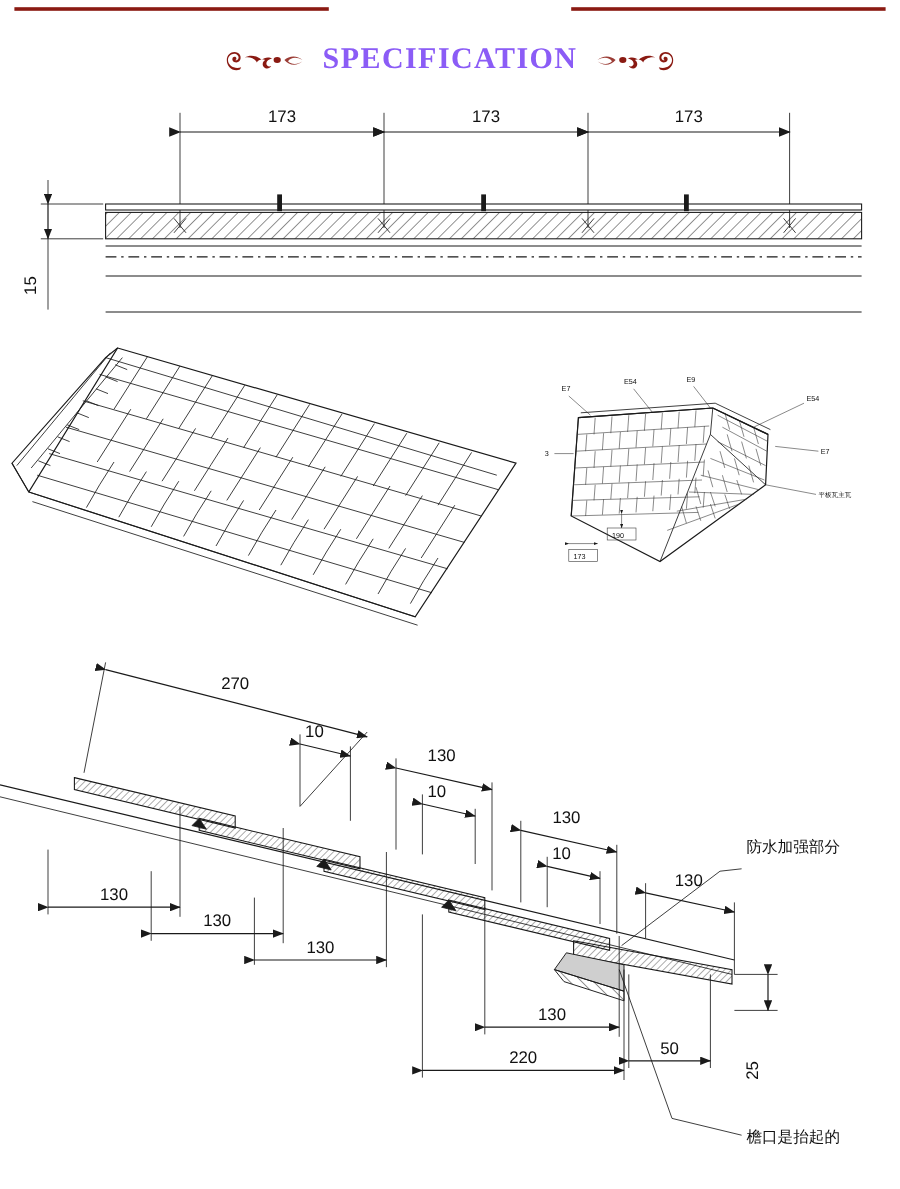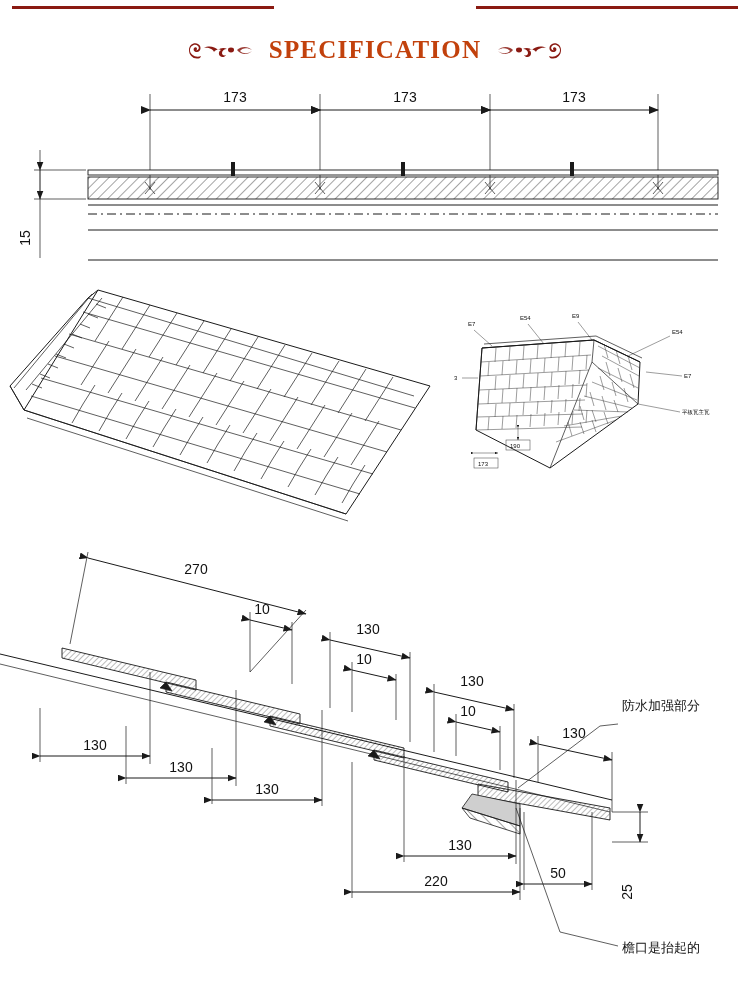--- a/index.html
+++ b/index.html
@@ -31,21 +31,21 @@
     height: 40px;
     display: flex;
     align-items: center;
     justify-content: center;
     gap: 14px;
   }
   .title-text {
     font-size: 25px;
     font-weight: bold;
     letter-spacing: 1.2px;
-    color: #c2410c;
+    color: #8b5cf6;
     font-family: "Liberation Serif", serif;
   }
   .orn { color: #8a1a12; display: block; }
 
   
   .fig { position: absolute; }
   svg { display: block; overflow: visible; }
   .ln  { stroke: #1a1a1a; fill: none; stroke-width: 1; }
   .ln-thin { stroke: #1a1a1a; fill: none; stroke-width: .7; }
   .ln-hair { stroke: #3a3a3a; fill: none; stroke-width: .5; }

